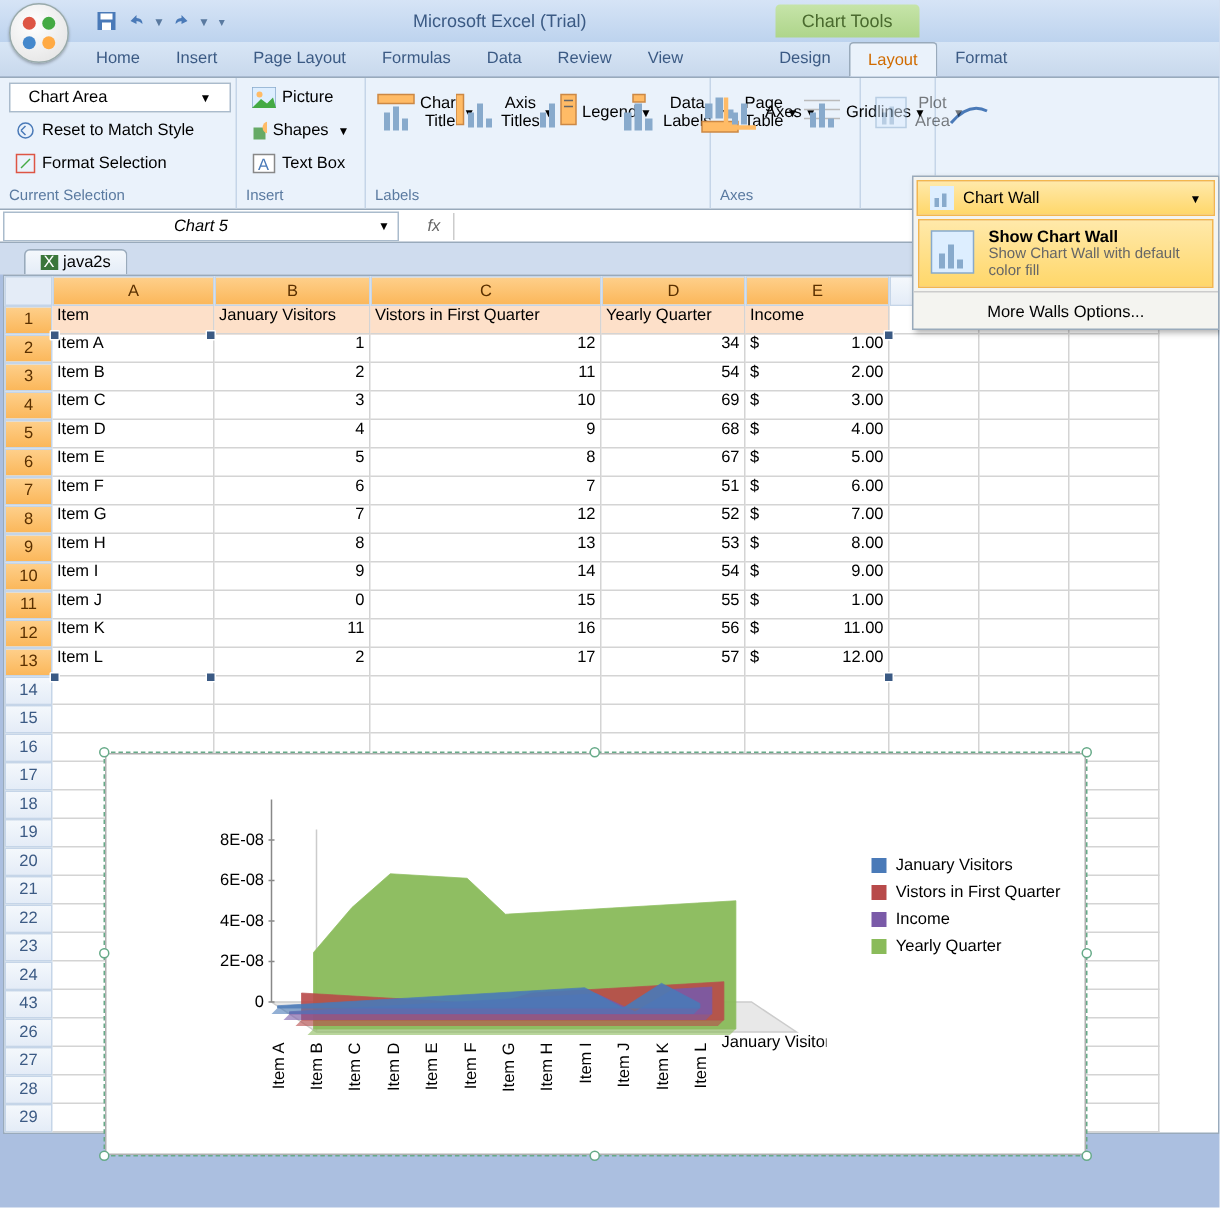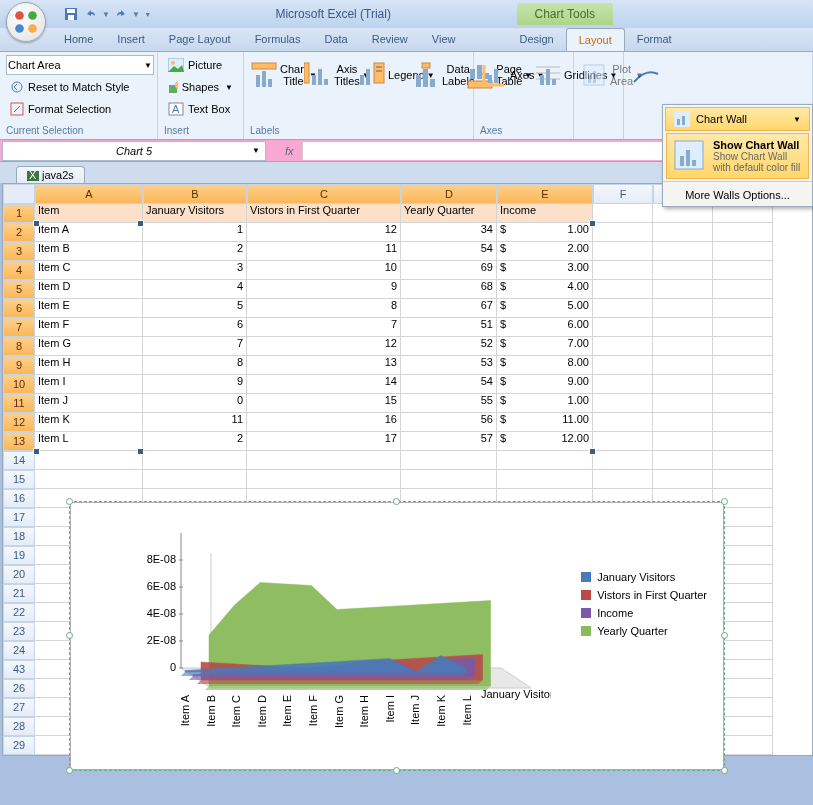--- a/index.html
+++ b/index.html
@@ -24,35 +24,35 @@
 
 
 .ribbon { display:flex; height: 88px; background:#eaf2fb; border-bottom:1px solid #9ab; }
 .group { border-right:1px solid #c5d5e8; padding: 3px 6px; display:flex; flex-direction:column; justify-content:space-between; }
 .group-label { text-align:left; font-size:10px; color:#5a7aa0; }
 .group-body { display:flex; gap:6px; flex:1; align-items:flex-start; }
 .big-btn { width:48px; text-align:center; display:flex; flex-direction:row; align-items:center; gap:2px; padding-top:4px; }
 .big-btn .icon { width:32px; height:32px; display:flex; align-items:center; justify-content:center; }
 .stack { display:flex; flex-direction:column; gap:2px; }
 .sm-btn { display:flex; align-items:center; gap:4px; height:20px; padding:0 4px; }
-.sel-input { height:20px; border:1px solid #abc; background:white; padding:0 1px; display:flex; align-items:center; justify-content:space-between; }
-
-
-.dropdown { position:absolute; right: 0; top: 52px; width: 151px; background:#f4f4f0; border:1px solid #9ab; box-shadow: 2px 2px 4px rgba(0,0,0,.3); z-index: 100; }
+.sel-input { height:20px; border:1px solid #abc; background:white; padding:0 12px; display:flex; align-items:center; justify-content:space-between; }
+
+
+.dropdown { position:absolute; right: 0; top: 65px; width: 205px; background:#f4f4f0; border:1px solid #9ab; box-shadow: 2px 2px 4px rgba(0,0,0,.3); z-index: 100; }
 .dd-header { background: linear-gradient(#ffe9aa,#ffd76a); border:1px solid #f3b64e; margin:2px; padding:3px 8px; display:flex; align-items:center; gap:6px; }
 .dd-item { display:flex; gap:8px; padding: 5px 6px; align-items:flex-start; }
 .dd-item .ic { width:32px; height:32px; flex-shrink:0; display:flex; align-items:center; justify-content:center; }
 .dd-item .txt .t { font-weight:bold; }
 .dd-item .txt .d { color:#666; font-size:10px; }
 .dd-item.sel { background: linear-gradient(#ffe9aa,#ffd76a); border:1px solid #f3b64e; margin:1px 3px; }
 .dd-sep { border-top:1px solid #ccc; margin: 2px 0; }
 .dd-footer { padding: 5px 10px; text-align:center; }
 
 
-.fbar { display:flex; align-items:center; height:22px; background:#f9a8d4; border-bottom:1px solid #9ab; }
+.fbar { display:flex; align-items:center; height:22px; background:#ffffff; border-bottom:1px solid #9ab; }
 .namebox { width: 264px; height:20px; background:white; border:1px solid #abc; margin-left: 2px; display:flex; align-items:center; justify-content:center; font-style: italic; }
 .fx-area { margin-left: 19px; color:#666; font-style:italic; }
 
 
 .wb-tabs { background:#cfdcee; padding: 4px 0 0 16px; }
 .wb-tab { display:inline-block; background:linear-gradient(#f4f8fc,#e4ecf7); border:1px solid #9ab; border-bottom:none; border-radius: 4px 4px 0 0; padding: 2px 10px; }
 
 
 .sheet { background:white; border:1px solid #9ab; margin-left:2px; }
 .colhdrs { display:flex; }

